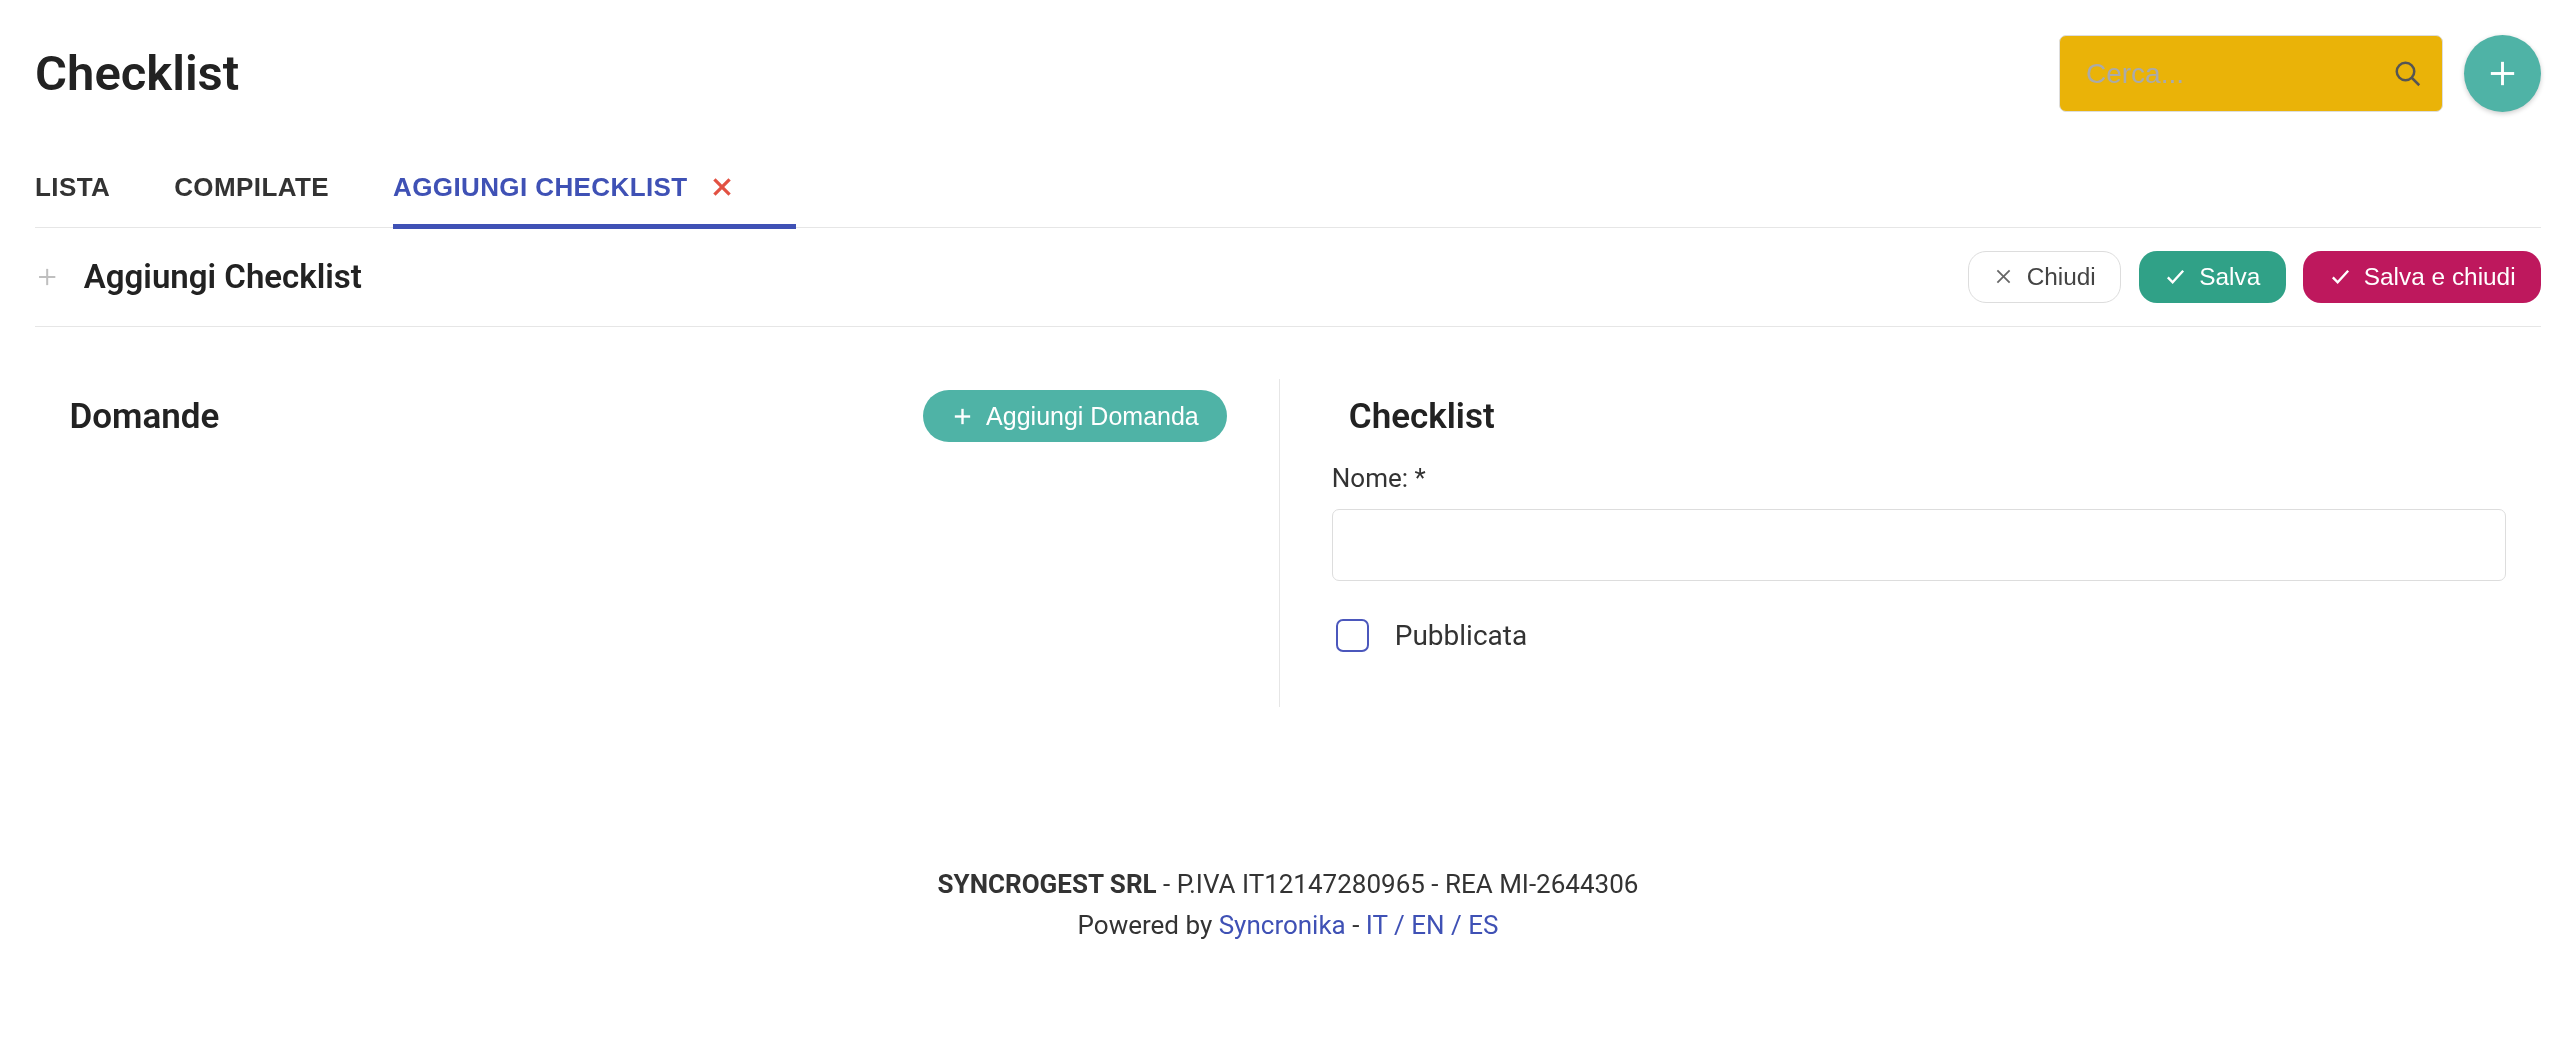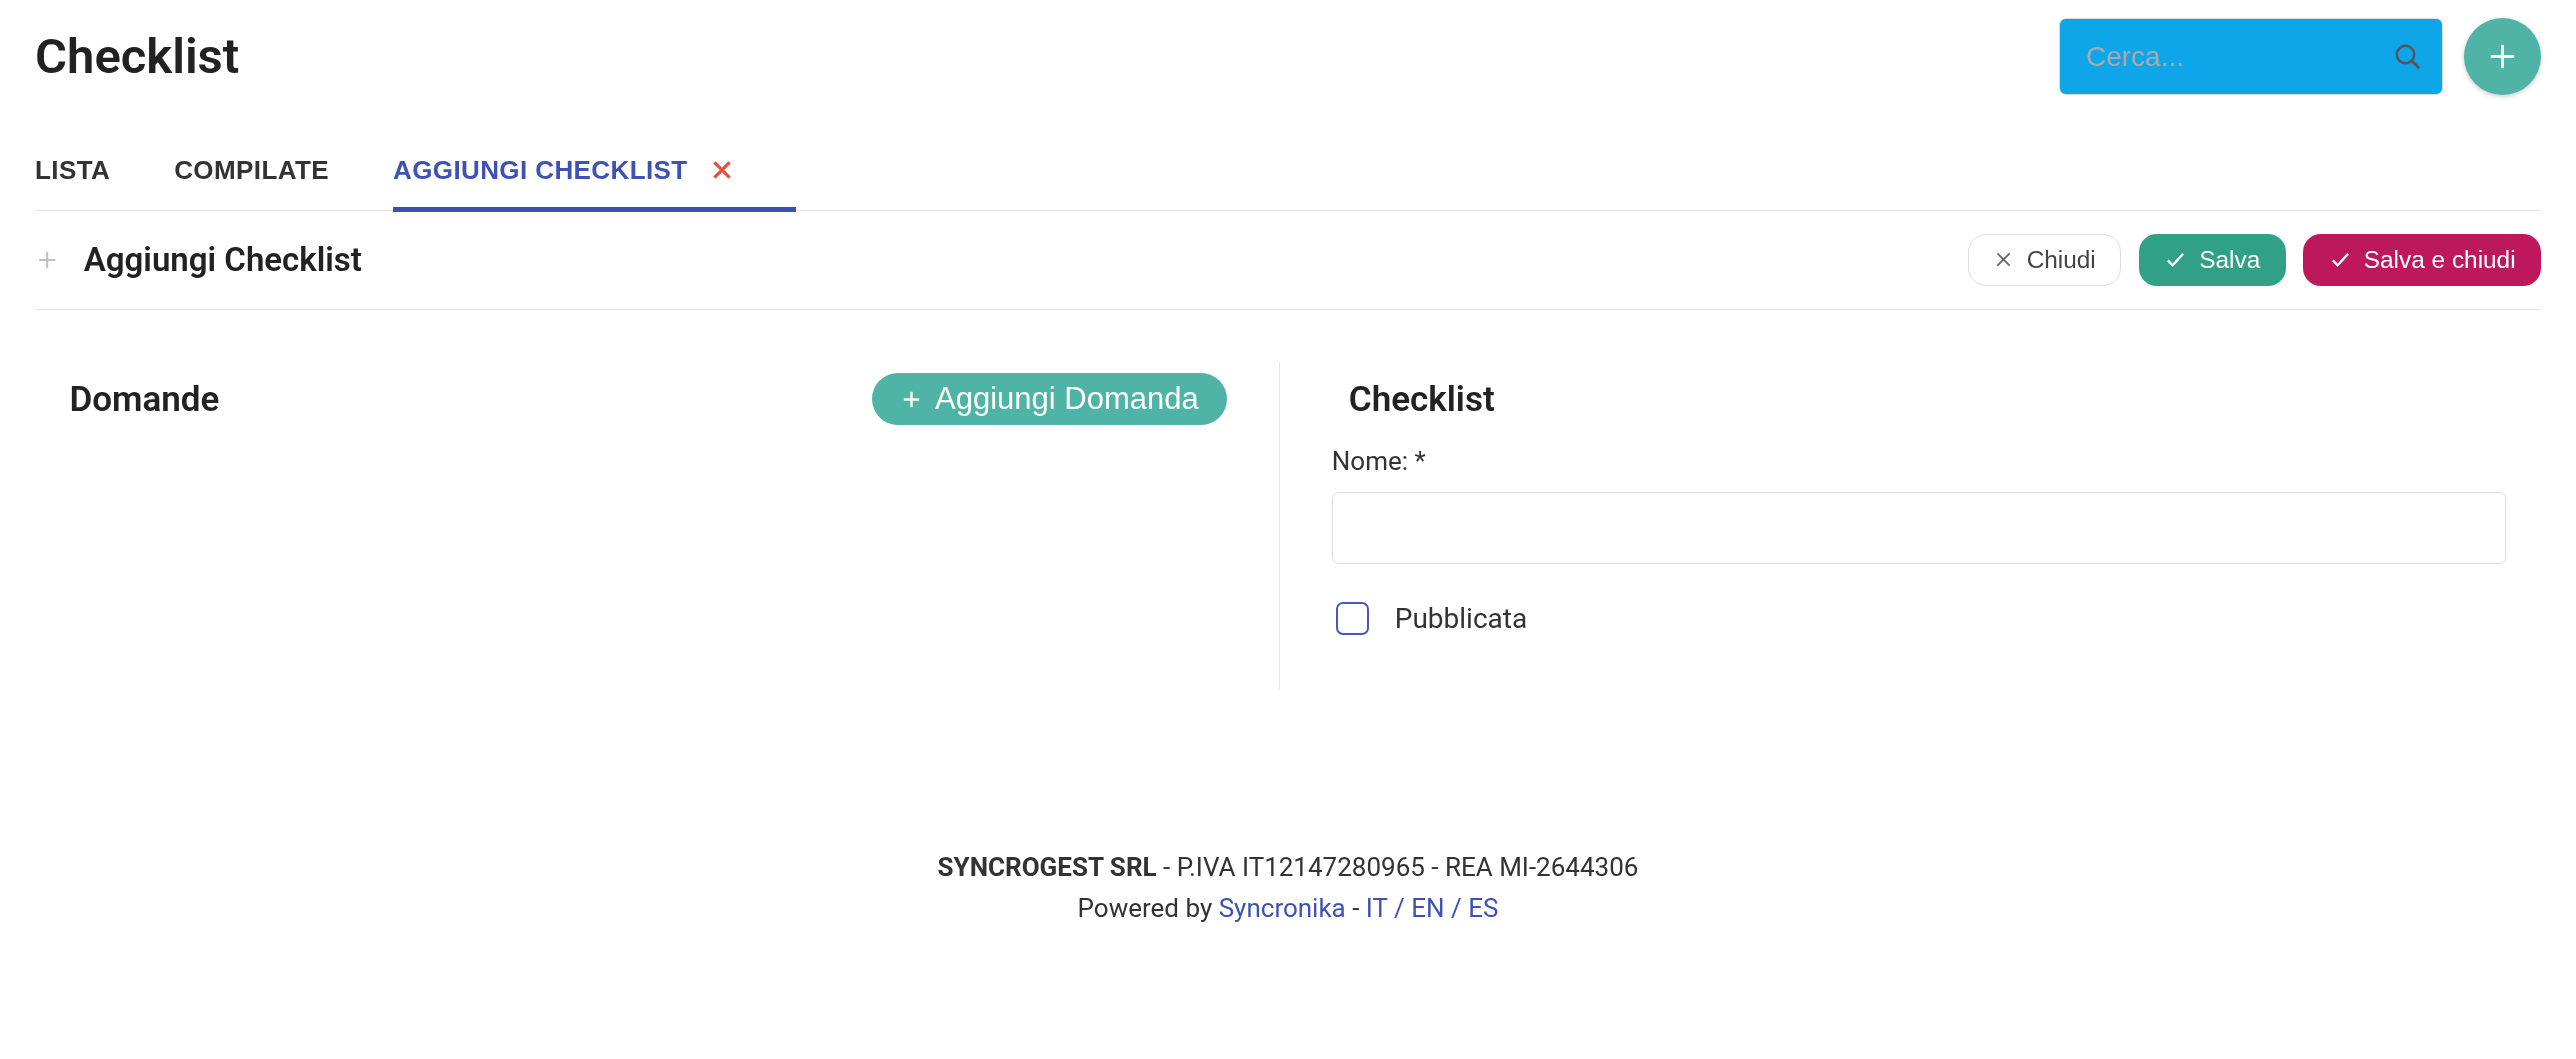--- a/index.html
+++ b/index.html
@@ -1,29 +1,29 @@
 <!DOCTYPE html>
 <html style="font-size:14px"><head>
 <meta charset="utf-8">
 <style>
   * { box-sizing: border-box; }
   html, body { margin:0; padding:0; font-family: -apple-system, BlinkMacSystemFont, "Segoe UI", Roboto, Helvetica, Arial, sans-serif; color:#333; background:#fff; }
   body { width:2576px; height:1059px; transform-origin: top left; }
   
 
-  .page { padding: 18px 35px 0 35px; }
+  .page { padding: 35px 35px 0 35px; }
 
   .top-row { display:flex; align-items:center; justify-content:space-between; }
   .page-title { font-size:49px; font-weight:600; color:#222; margin:0; }
 
   .top-actions { display:flex; align-items:center; gap:21px; }
   .search-wrap { position:relative; }
   .search-input {
     width:384px; height:77px; border:1.7px solid #ddd; border-radius:7px;
-    padding:0 70px 0 26px; font-size:28px; color:#333; background:#0ea5e9;
+    padding:0 70px 0 26px; font-size:28px; color:#333; background:#eab308;
   }
   .search-input::placeholder { color:#aaa; }
   .search-icon-btn {
     position:absolute; right:0; top:0; height:77px; width:70px;
     border:none; background:transparent; display:flex; align-items:center; justify-content:center;
     cursor:pointer;
   }
   .fab {
     width:77px; height:77px; border-radius:50%; background:#4fb3a6; border:none;
     display:flex; align-items:center; justify-content:center; cursor:pointer;
@@ -61,21 +61,21 @@
   .btn-indigo { background:#be185d; color:#fff; }
 
   .content { display:flex; padding:52px 0 0 0; }
   .col-left { flex:1; padding:0 52px 0 17.5px; }
   .col-right { flex:1; border-left:1.7px solid #e6e6e6; padding:0 35px 52px 52px; }
 
   .col-left-head { display:flex; align-items:center; justify-content:space-between; }
   .col-title { font-size:35px; font-weight:600; color:#222; margin:17px; }
   .btn-pill {
     display:flex; align-items:center; gap:12.2px; height:52px; padding:0 28px;
-    border-radius:26px; background:#4fb3a6; color:#fff; border:none; font-size:31px; font-weight:500; cursor:pointer;
+    border-radius:26px; background:#4fb3a6; color:#fff; border:none; font-size:25px; font-weight:500; cursor:pointer;
   }
 
   .form-label { font-size:26px; color:#333; margin:26px 0 15.7px 0; display:block; }
   .text-input {
     width:100%; height:72px; border:1.7px solid #ddd; border-radius:7px;
     padding:0 21px; font-size:26px; background:#fff;
   }
   .check-row { display:flex; align-items:center; gap:23px; margin-top:35px; }
   .chk {
     width:33px; height:33px; border:2.6px solid #4b57bc; border-radius:7px; appearance:none; cursor:pointer; background:#fff;

